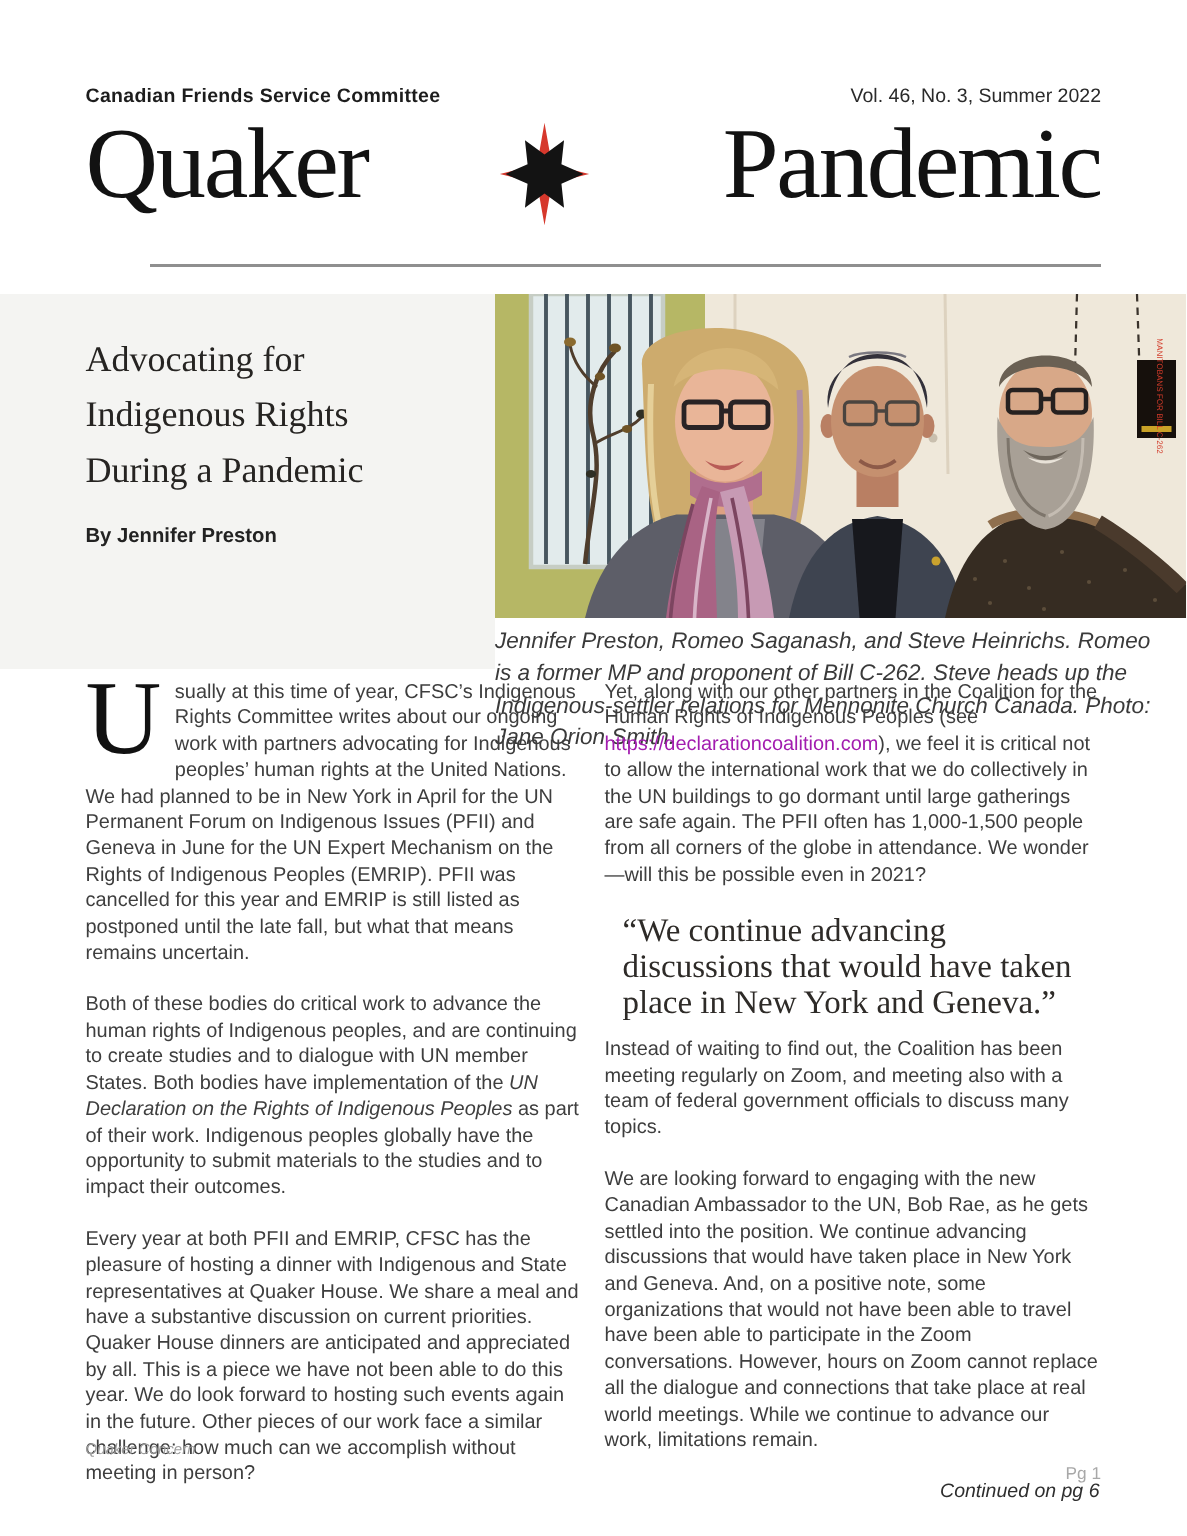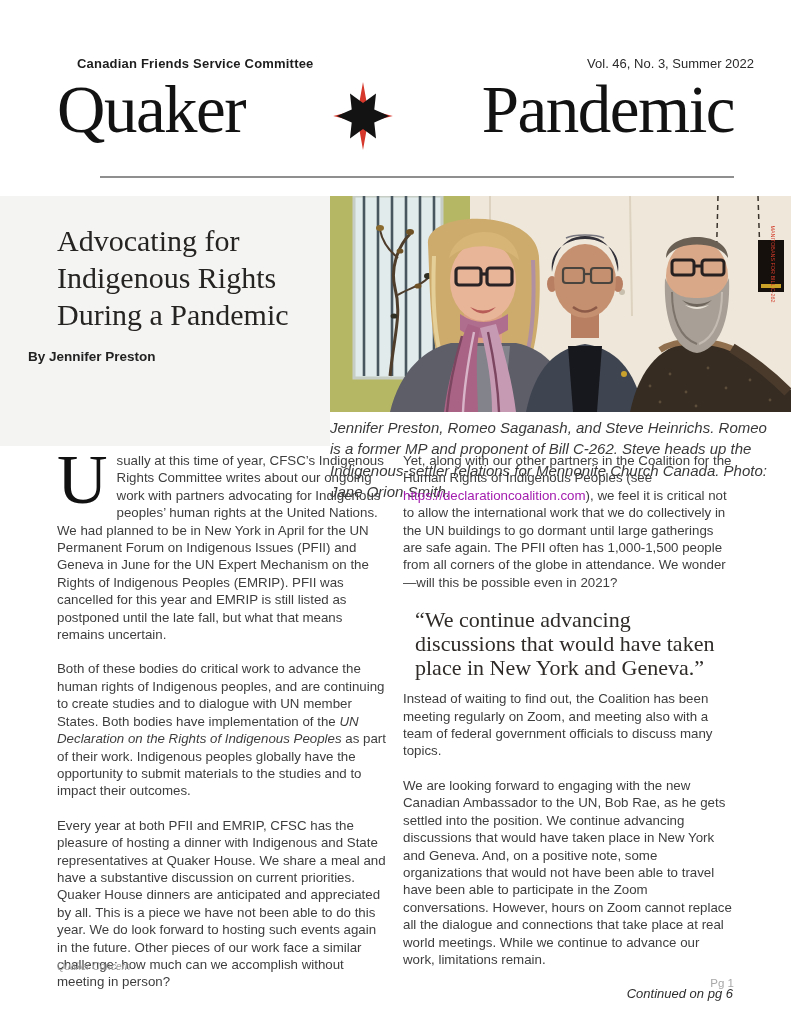--- a/index.html
+++ b/index.html
@@ -1,34 +1,34 @@
 <!DOCTYPE html>
 <html><head>
 <meta charset="utf-8">
 <style>
   html,body{margin:0;padding:0;background:#fff;}
   .page{position:relative;width:791px;height:1024px;background:#ffffff;overflow:hidden;
         font-family:"Liberation Sans",sans-serif;color:#3e3e3e;}
   
   .header-row{position:absolute;top:56px;left:57px;width:677px;display:flex;
-              justify-content:space-between;align-items:baseline;margin-left:20px;}
+              justify-content:space-between;align-items:baseline;}
   .org{font-size:13px;font-weight:bold;color:#1d1d1d;letter-spacing:.2px;}
   .issue{font-size:13px;color:#2a2a2a;}
   
   .masthead{position:absolute;top:76px;left:57px;width:677px;height:96px;display:flex;
             justify-content:space-between;align-items:flex-start;}
   .mast-word{font-family:"Liberation Serif",serif;font-size:67px;color:#121212;
              letter-spacing:-1.5px;line-height:1;}
   .star{width:62px;height:72px;margin-top:4px;}
   .rule{position:absolute;top:176px;left:100px;width:634px;height:2px;background:#8f8f8f;}
   
   .feature-box{position:absolute;top:196px;left:0;width:330px;height:250px;background:#f4f4f2;}
   .feature-title{margin:0;padding:26px 20px 0 57px;font-family:"Liberation Serif",serif;
-                 font-weight:normal;font-size:30px;line-height:37px;color:#262422;width:235px;}
-  .byline{padding:16px 0 0 28px;font-size:13.5px;font-weight:bold;color:#222;}
+                 font-weight:normal;font-size:24px;line-height:37px;color:#262422;width:235px;}
+  .byline{padding:16px 0 0 57px;font-size:13.5px;font-weight:bold;color:#222;}
   
   .photo{position:absolute;top:196px;left:330px;width:461px;height:216px;overflow:hidden;}
   .photo svg{display:block;}
   .caption{position:absolute;top:417px;left:330px;width:445px;font-size:15px;font-style:italic;
            color:#3a3a3a;line-height:1.42;}
   
   .columns{position:absolute;top:452px;left:57px;width:677px;display:flex;gap:16px;}
   .col{width:330px;font-size:13.3px;line-height:17.4px;color:#3e3e3e;}
   .col p{margin:0 0 17px 0;}
   .dropcap{float:left;font-family:"Liberation Serif",serif;font-size:70px;line-height:52px;

